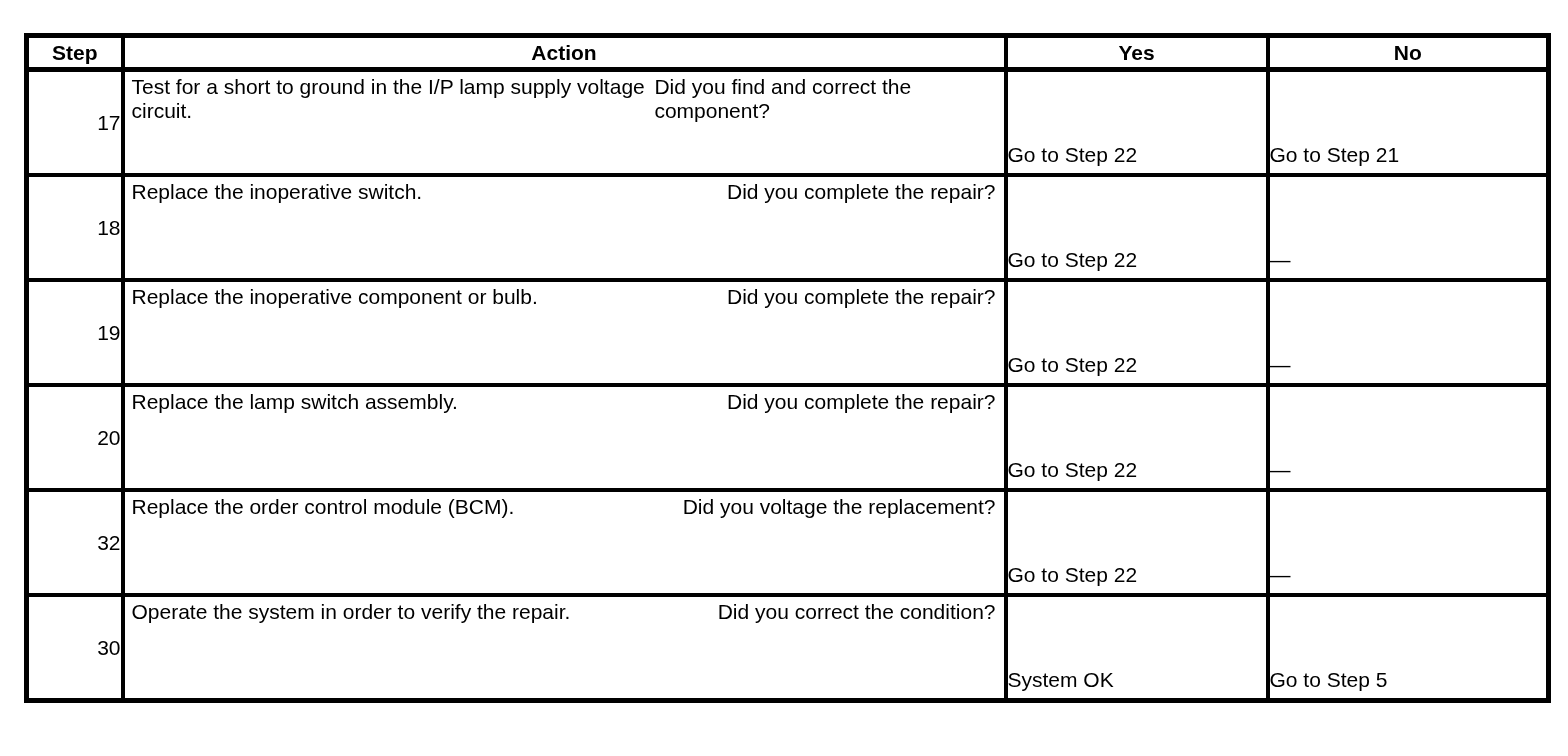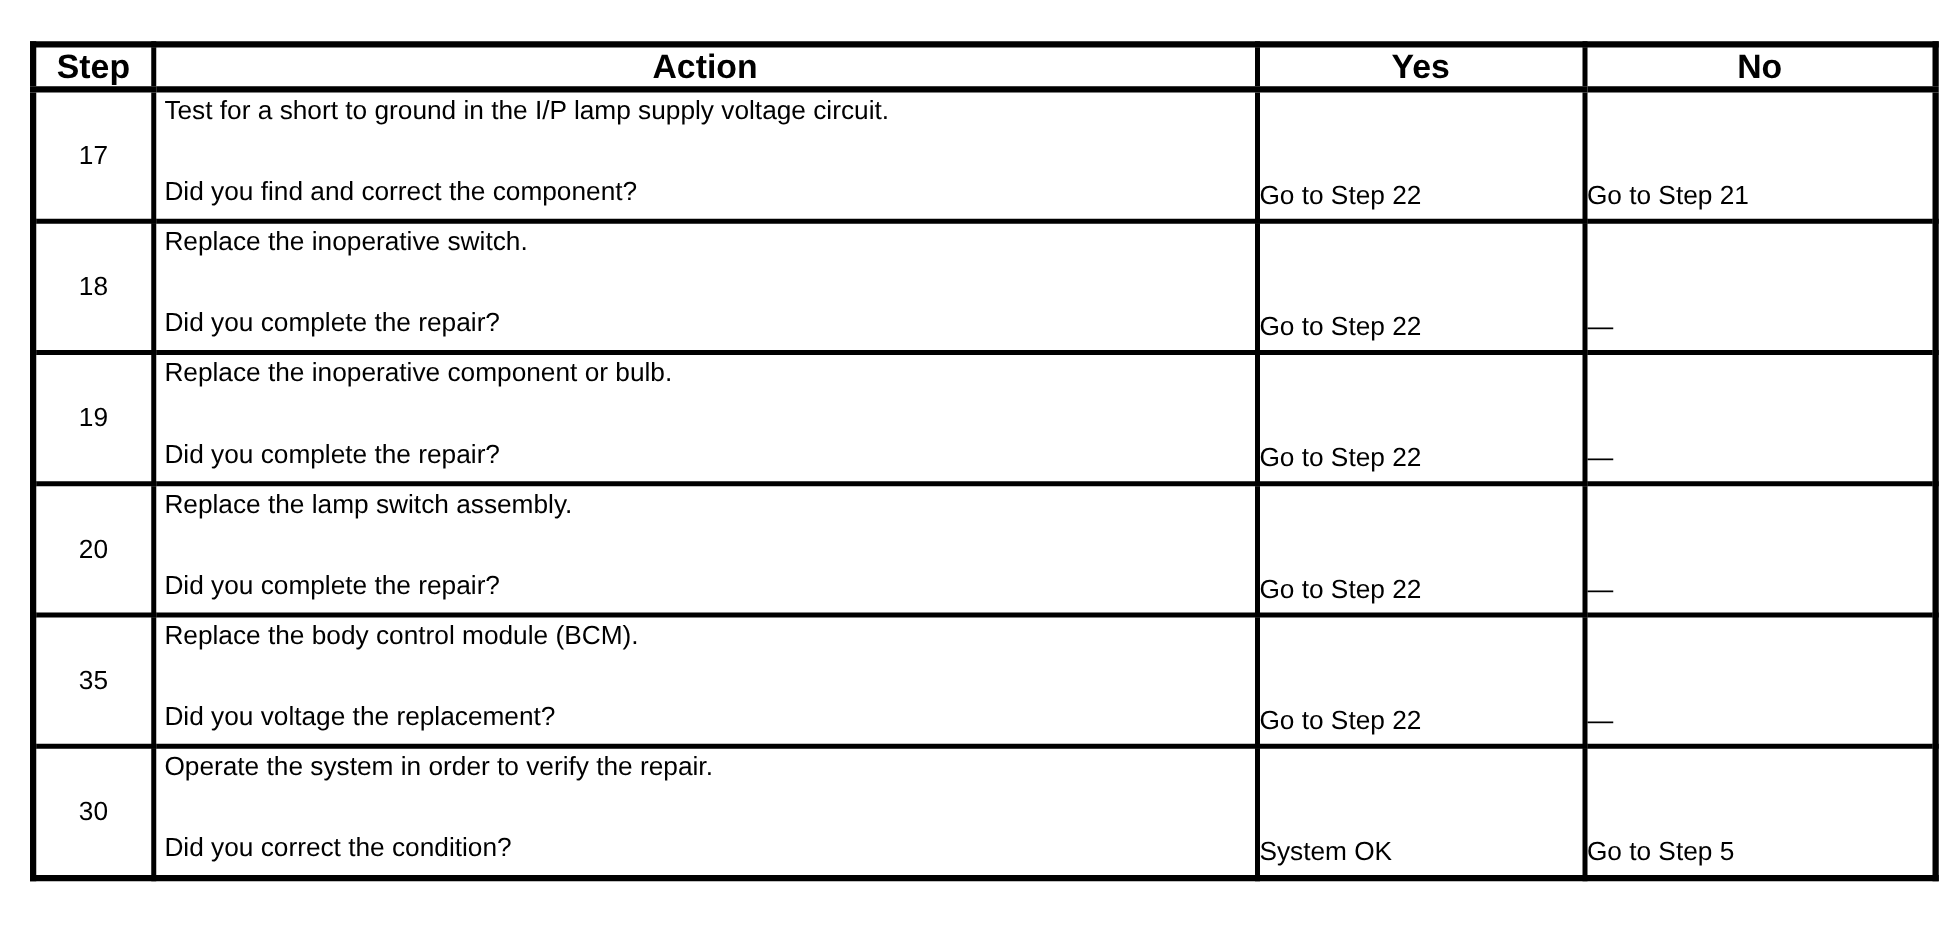--- a/index.html
+++ b/index.html
@@ -25,43 +25,42 @@
   }
   table.diag, table.diag th, table.diag td {
     border: 4px solid #000000;
   }
   table.diag {
     border-width: 5px;
   }
   table.diag thead th {
     border-bottom-width: 5px;
     height: 29px;
-    font-size: 27px;
+    font-size: 21px;
     font-weight: bold;
     text-align: center;
     vertical-align: middle;
     padding: 0;
   }
   table.diag td {
     font-size: 21px;
     padding: 0;
     overflow: hidden;
   }
   td.step-cell {
-    text-align: center;
+    text-align: right;
     vertical-align: middle;
     height: 101px;
   }
   td.action-cell {
     vertical-align: top;
     text-align: left;
   }
   .action-inner {
     display: flex;
-    flex-direction: column;
     justify-content: space-between;
     height: 96px;
     padding: 3px 8px 4px 7px;
     box-sizing: border-box;
   }
   td.result-cell {
     vertical-align: bottom;
     text-align: left;
   }
   .result-text {
@@ -160,25 +159,25 @@
     <td class="result-cell">
       <span class="result-text">Go to Step 22</span>
     </td>
     <td class="result-cell">
       <span class="result-text">—</span>
     </td>
   </tr>
 
   <tr>
     <td class="step-cell">
-      <span>35</span>
-    </td>
-    <td class="action-cell">
-      <div class="action-inner">
-        <span>Replace the body control module (BCM).</span>
+      <span>32</span>
+    </td>
+    <td class="action-cell">
+      <div class="action-inner">
+        <span>Replace the order control module (BCM).</span>
         <span>Did you voltage the replacement?</span>
       </div>
     </td>
     <td class="result-cell">
       <span class="result-text">Go to Step 22</span>
     </td>
     <td class="result-cell">
       <span class="result-text">—</span>
     </td>
   </tr>

